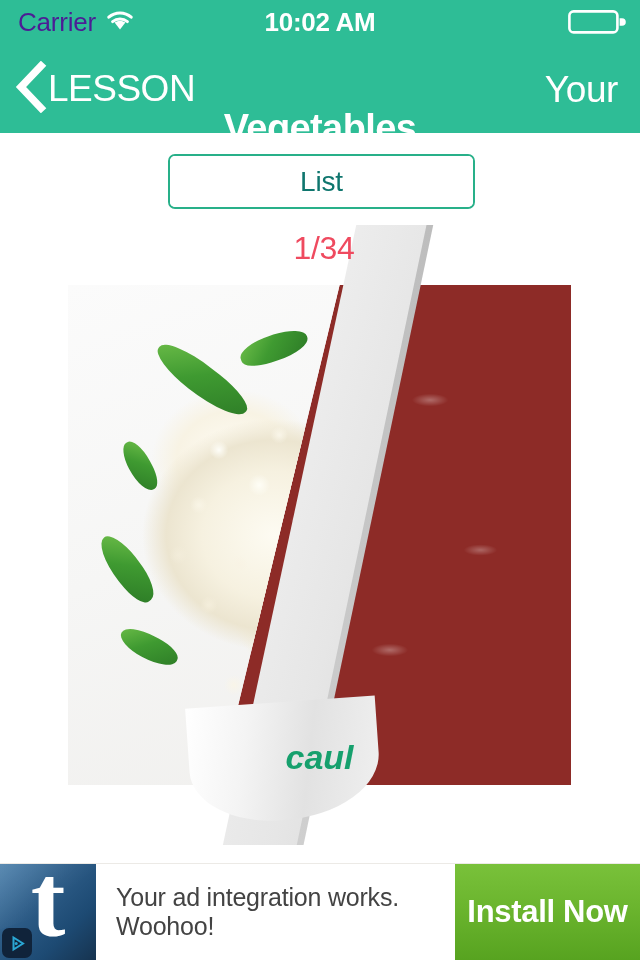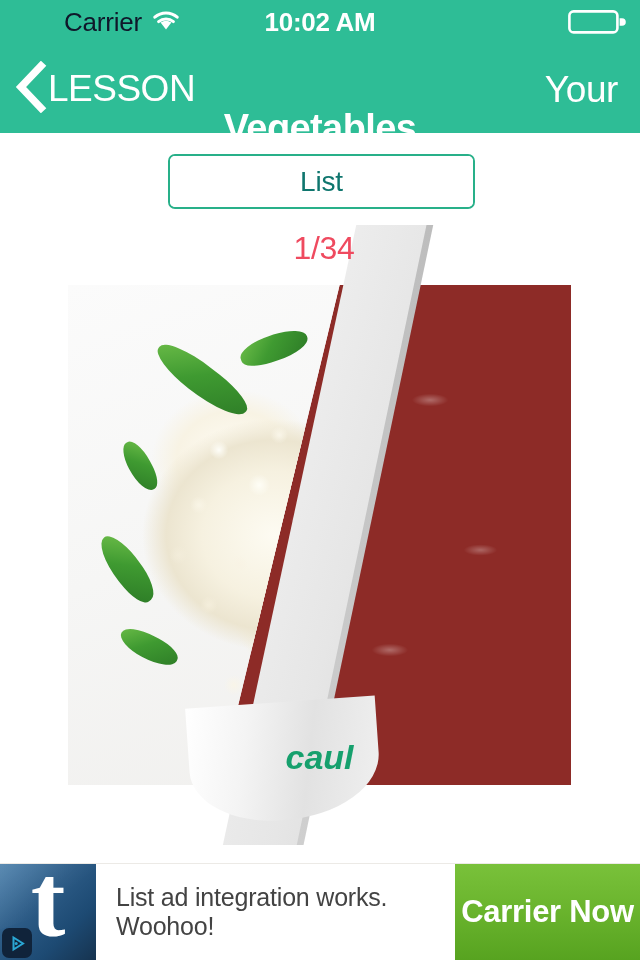--- a/index.html
+++ b/index.html
@@ -32,25 +32,24 @@
     z-index: 30;
   }
   .status-left {
     position: absolute;
     left: 18px;
     display: flex;
     align-items: center;
     gap: 9px;
   }
   .carrier-label {
-    color: #0f172a;
+    color: #4c1d95;
     font-size: 26px;
     letter-spacing: -0.2px;
     line-height: 1;
-    margin-left: 46px;
   }
   .wifi-icon { display: block; }
   .status-time {
     position: absolute;
     left: 0; right: 0;
     text-align: center;
     color: #ffffff;
     font-size: 26px;
     font-weight: bold;
     letter-spacing: -0.3px;
@@ -477,17 +476,17 @@
   <div class="ad-banner">
     <div class="ad-logo">
       <div class="ad-logo-letter">t</div>
       <div class="adchoices">
         <svg width="19" height="19" viewBox="0 0 19 19">
           <polygon points="5.5,3.5 15,9.5 5.5,15.5" fill="none" stroke="#2aa7d4" stroke-width="2"></polygon>
           <circle cx="8.2" cy="9.5" r="1.5" fill="#2aa7d4"></circle>
         </svg>
       </div>
     </div>
-    <div class="ad-text">List ad integration works. Woohoo!</div>
-    <div class="ad-cta">Carrier Now</div>
+    <div class="ad-text">Your ad integration works. Woohoo!</div>
+    <div class="ad-cta">Install Now</div>
   </div>
 
 </div>
 
 </body></html>

